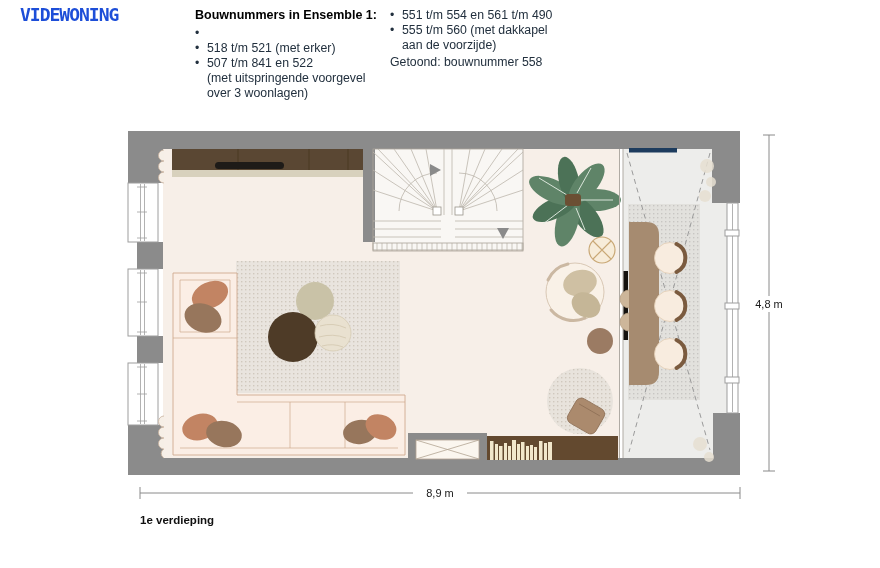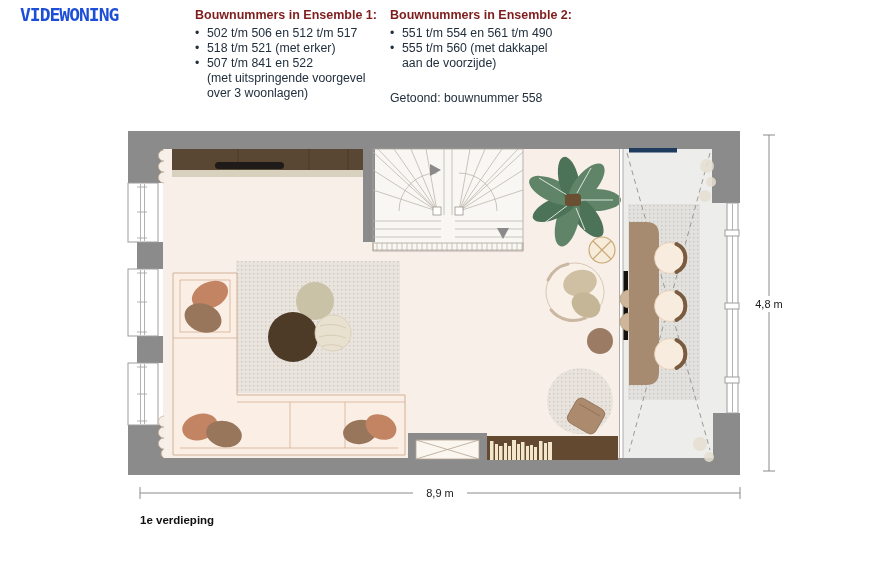--- a/index.html
+++ b/index.html
@@ -9,59 +9,57 @@
   }
   .logo{
     position:absolute;left:20px;top:4px;
     font-family:"DejaVu Sans Mono", monospace;
     font-weight:bold;font-size:18px;letter-spacing:-1px;
     color:#1d4ed8;
   }
   .col{position:absolute;top:8px;font-size:12.3px;color:#22303e;line-height:15px;}
   .col1{left:195px;width:185px;}
   .col2{left:390px;width:200px;}
-  .col .title{font-weight:bold;color:#7f1d1d;font-size:12.5px;margin-bottom:3px;}
+  .col .title{font-weight:bold;color:#000000;font-size:12.5px;margin-bottom:3px;}
   .line{display:flex;}
   .line .dot{width:12px;flex:0 0 12px;}
   .line.cont{padding-left:12px;text-align:right;}
-  .note{margin-top:20px;}
+  .note{margin-top:2px;}
   svg.plan{position:absolute;left:0;top:0;}
   svg text{font-family:"Liberation Sans", sans-serif;}
   .dim-label{font-size:11px;fill:#1a1a1a;}
   .floor-label{font-size:11.5px;font-weight:bold;fill:#111111;}
 </style>
 </head>
 <body>
 
 <div class="logo">VIDEWONING</div>
 
 <div class="col col1">
   <div class="title">Bouwnummers in Ensemble 1:</div>
   <div class="line">
       <span class="dot">•</span>
-      <span>502 t/m 506 en 512 t/m 517</span>
     </div>
   <div class="line">
       <span class="dot">•</span>
       <span>518 t/m 521 (met erker)</span>
     </div>
   <div class="line">
       <span class="dot">•</span>
       <span>507 t/m 841 en 522</span>
     </div>
   <div class="line cont">
       <span>(met uitspringende voorgevel</span>
     </div>
   <div class="line cont">
       <span>over 3 woonlagen)</span>
     </div>
 </div>
 
 <div class="col col2">
-  <div class="title">Bouwnummers in Ensemble 2:</div>
   <div class="line">
       <span class="dot">•</span>
       <span>551 t/m 554 en 561 t/m 490</span>
     </div>
   <div class="line">
       <span class="dot">•</span>
       <span>555 t/m 560 (met dakkapel</span>
     </div>
   <div class="line cont">
       <span>aan de voorzijde)</span>

